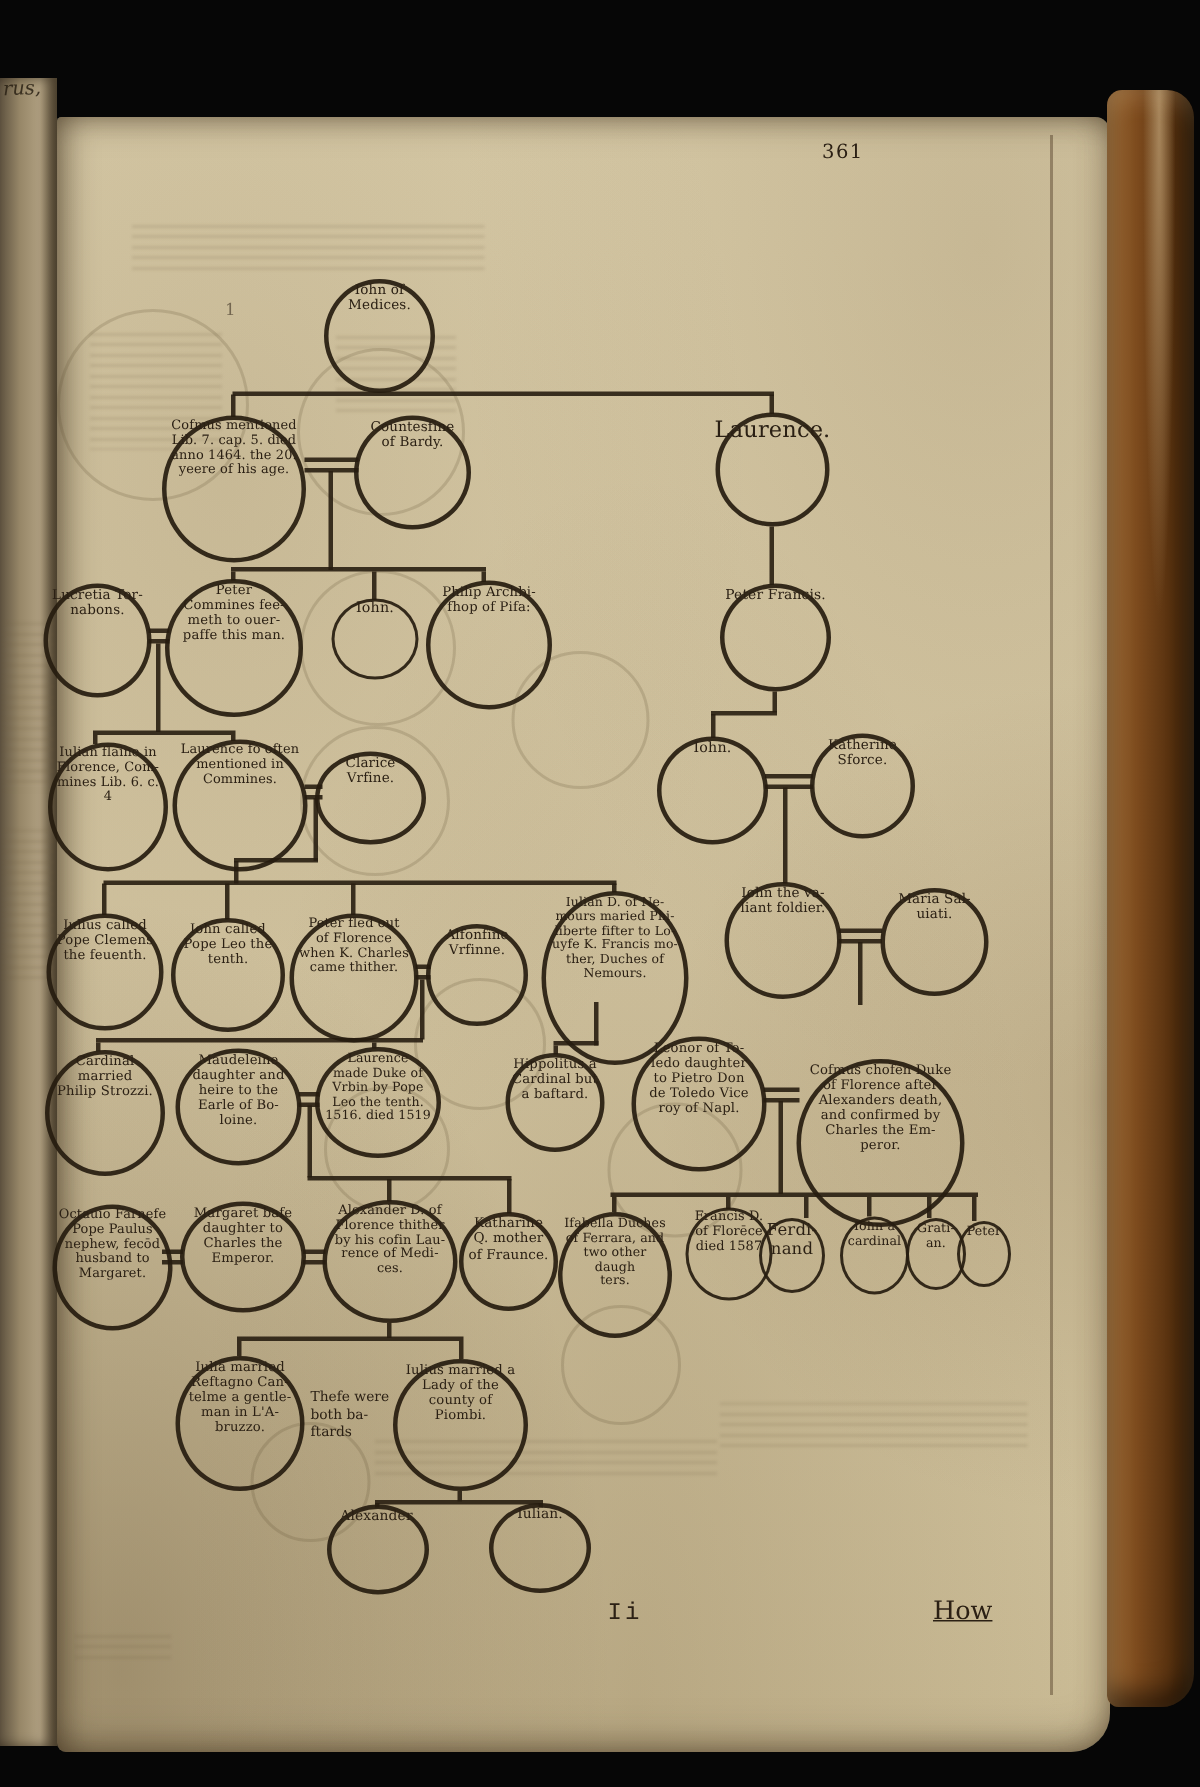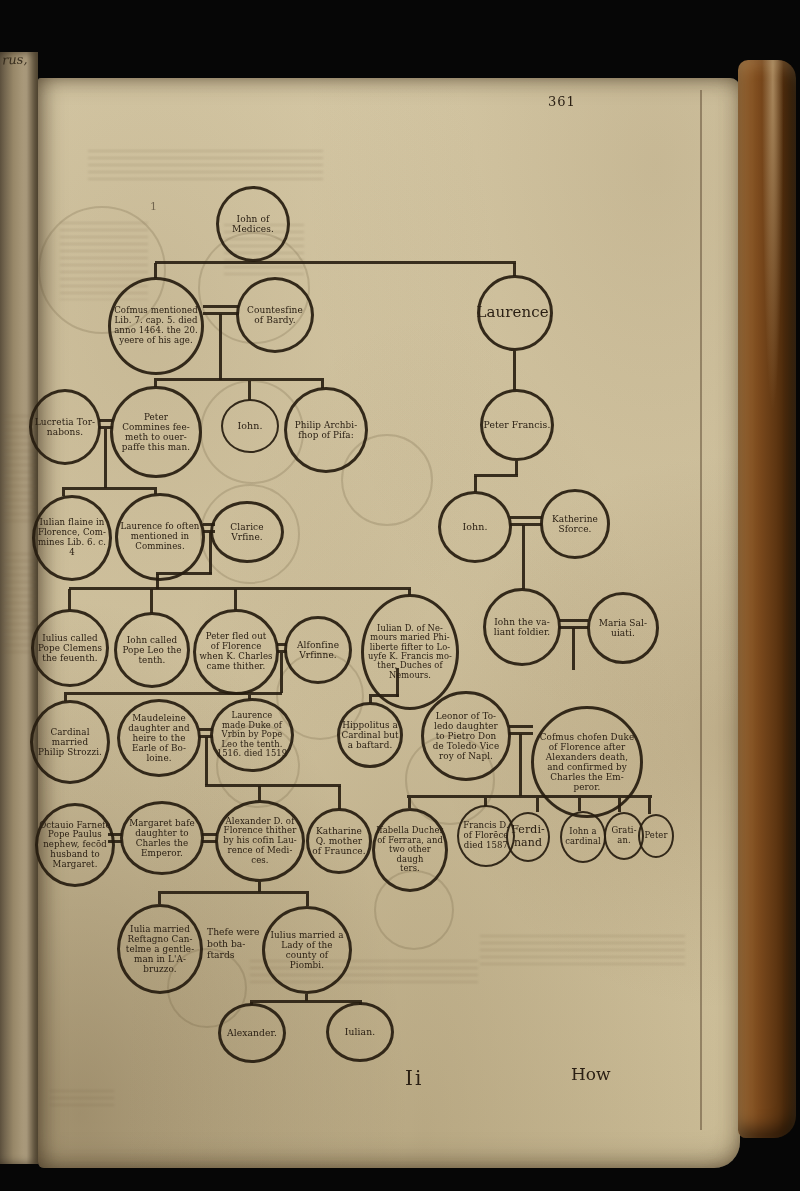--- a/index.html
+++ b/index.html
@@ -33,25 +33,25 @@
       radial-gradient(ellipse at 60% 2%, rgba(222,196,150,.55), transparent 22%),
       linear-gradient(90deg,#a4713a 0%,#7c4a1d 35%,#5a3310 70%,#2e1a06 100%);
     border-radius:10px 18px 22px 8px;
     box-shadow:inset 0 8px 14px rgba(255,230,180,.15), inset 0 -10px 16px rgba(0,0,0,.5);}
   .txt{position:absolute;color:#2b2014;}
   #page-number{font-size:13px;letter-spacing:1px;}
   #title1{font-size:21px;text-align:center;letter-spacing:.3px;}
   #title2{font-size:20px;font-style:italic;text-align:center;letter-spacing:.5px;}
   #stray-mark{font-size:11px;opacity:.55;}
   #bastards-note{font-size:9.2px;white-space:pre-line;line-height:1.25;}
-  #signature-mark{font-size:20px;letter-spacing:2px;}
+  #signature-mark{font-size:16px;letter-spacing:2px;font-family:Liberation Mono, monospace;}
   #catchword{font-size:17px;}
   
   .node{position:absolute;border-style:solid;border-color:rgba(38,28,15,.92);
-    border-radius:50%;display:flex;align-items:center;justify-content:center;
+    border-radius:50%;display:flex;align-items:flex-start;justify-content:center;
     color:#2b2014;box-sizing:border-box;}
   .node span{display:block;white-space:pre-line;text-align:center;line-height:1.14;
     letter-spacing:.1px;}
   .seg{position:absolute;background:rgba(40,30,17,.9);}
   .ghost{position:absolute;border:2px solid rgba(95,78,50,.20);border-radius:50%;}
   .smudge{position:absolute;opacity:.5;filter:blur(1px);transform:scaleX(-1);
     background:repeating-linear-gradient(180deg,rgba(112,95,66,.33) 0 2px,transparent 2px 7px);}
 </style>
 </head>
 <body>
@@ -359,14 +359,14 @@
       </div>
       <div class="node" style="left: 326px; top: 1002px; width: 68px; height: 60px; font-size: 9.2px; border-width: 3px;">
         <span>Iulian.</span>
       </div>
     </div>
 
   <div id="bastards-note" class="txt" style="left:207px;top:926px;width:66px;">Thefe were
 both ba-
 ftards</div>
   <div id="signature-mark" class="txt" style="left:405px;top:1066px;">Ii</div>
-  <div id="catchword" class="txt" style="left:571px;top:1064px;">How</div>
+  <div id="catchword" class="txt" style="left:622px;top:1064px;text-decoration:underline;">How</div>
 </div>
 
 </body></html>

